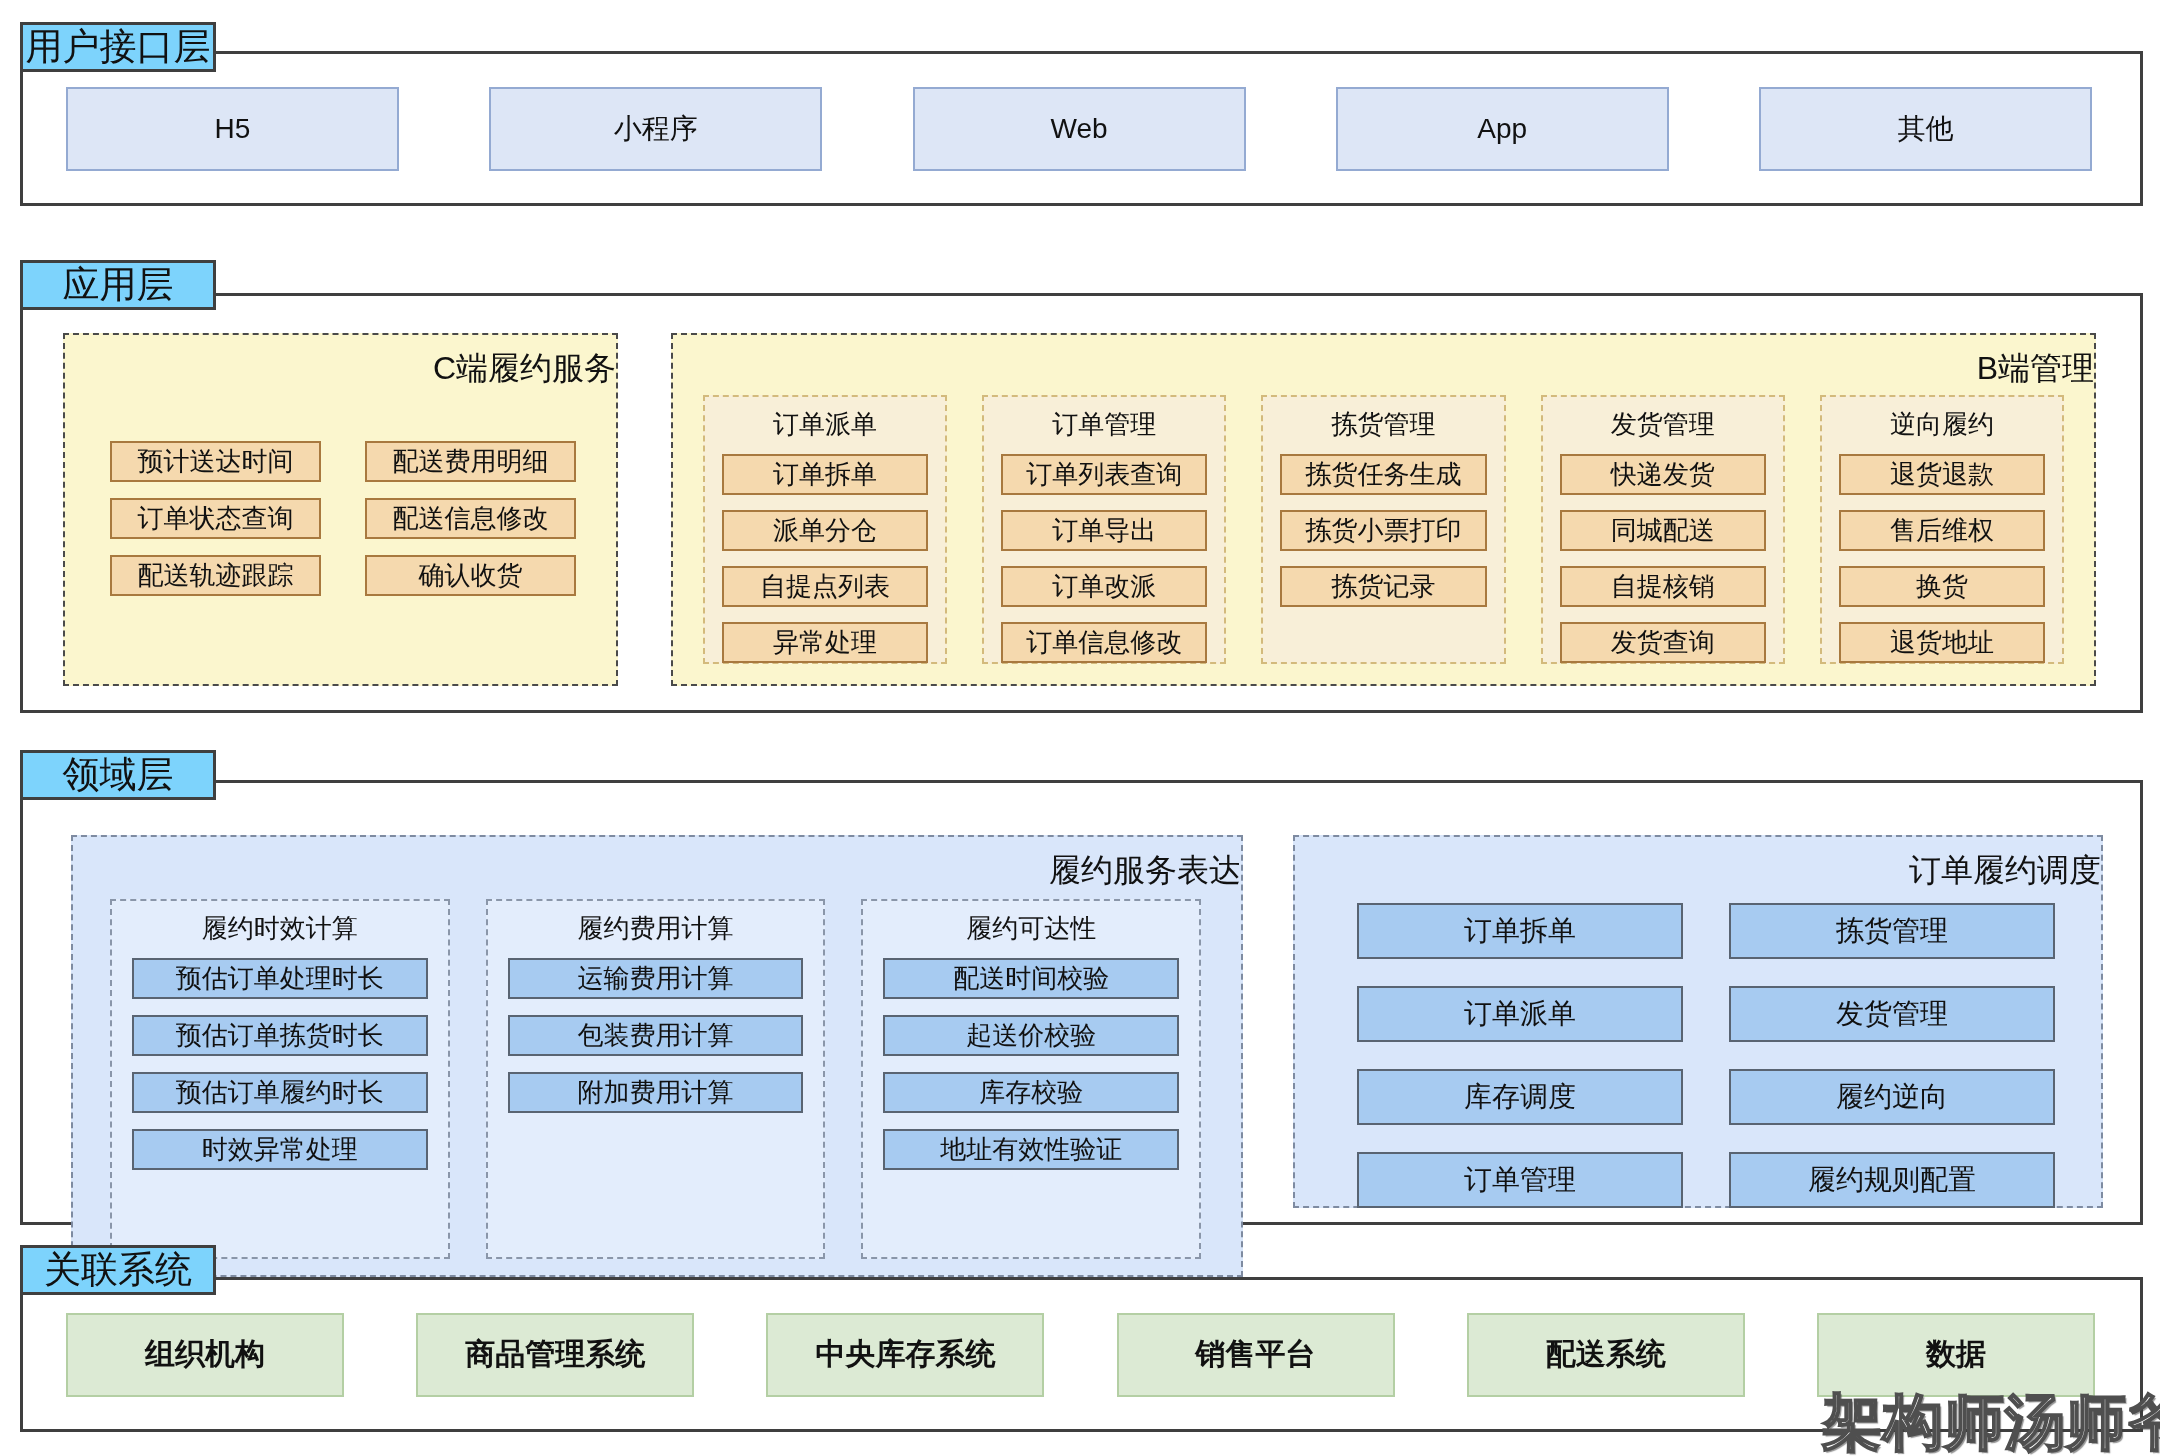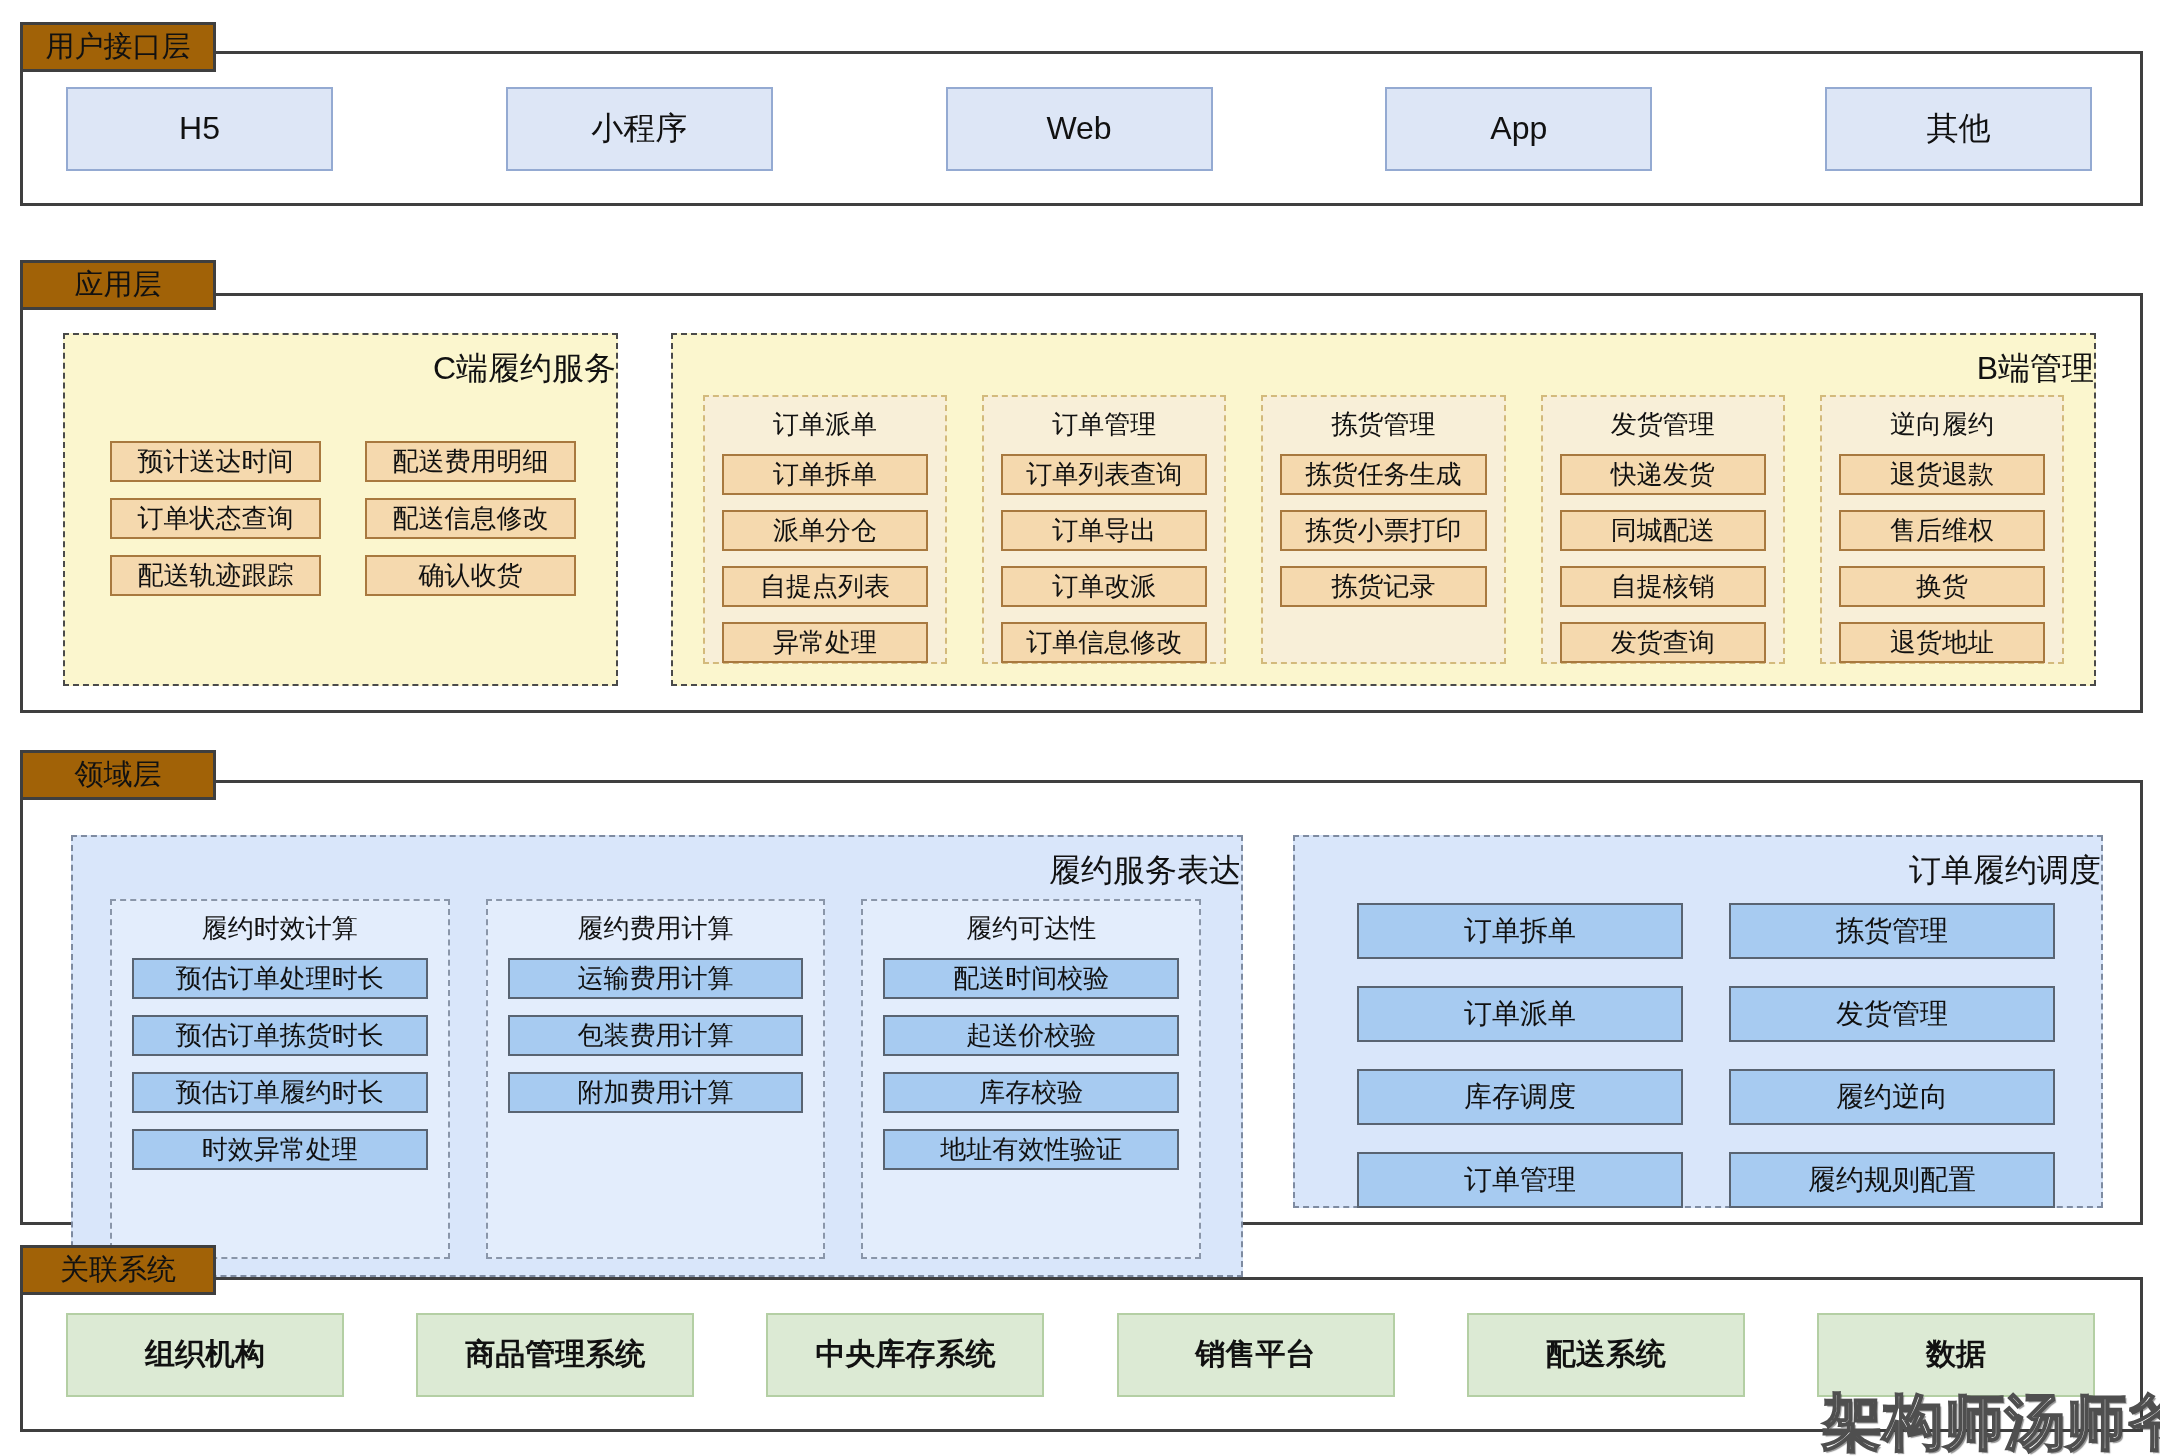--- a/index.html
+++ b/index.html
@@ -5,27 +5,27 @@
   html,body{margin:0;padding:0;background:#ffffff;}
   .canvas{
     position:relative;width:2160px;height:1456px;background:#ffffff;
     font-family:"Liberation Sans","DejaVu Sans",sans-serif;color:#111;
     overflow:hidden;
   }
   *{box-sizing:border-box;}
   .layer{position:absolute;border:3px solid #3f3f3f;background:#fff;}
   .tab{
     position:absolute;left:-3px;top:-34px;width:196px;height:50px;
-    background:#a16207;border:3px solid #3f3f3f;z-index:4;
-    display:flex;align-items:center;justify-content:center;font-size:29px;
+    background:#7dd3fc;border:3px solid #3f3f3f;z-index:4;
+    display:flex;align-items:center;justify-content:center;font-size:37px;
   }
   
   .channel-row{display:flex;height:100%;align-items:center;justify-content:space-between;padding:0 48px 0 43px;}
-  .channel{width:267px;height:84px;background:#dde6f6;border:2px solid #94aad2;
-    display:flex;align-items:center;justify-content:center;font-size:32px;}
+  .channel{width:333px;height:84px;background:#dde6f6;border:2px solid #94aad2;
+    display:flex;align-items:center;justify-content:center;font-size:28px;}
   
   .dashed-box-yellow{position:absolute;background:#fbf6ce;border:2px dashed #4a4a4a;}
   .section-title{text-align:right;font-size:32px;padding-top:12px;}
   .c-grid{position:absolute;left:45px;right:40px;top:106px;display:grid;
     grid-template-columns:1fr 1fr;column-gap:44px;row-gap:16px;}
   .chip-orange{height:41px;background:#f5d9ae;border:2px solid #a8793f;
     display:flex;align-items:center;justify-content:center;font-size:26px;text-align:right;}
   .b-groups{position:absolute;left:30px;right:30px;top:60px;bottom:20px;display:flex;gap:35px;}
   .b-group{flex:1;background:#f8efd8;border:2px dashed #d3ba7c;padding:8px 17px 0;}
   .group-title{text-align:center;font-size:26px;padding:2px 0 12px;}

